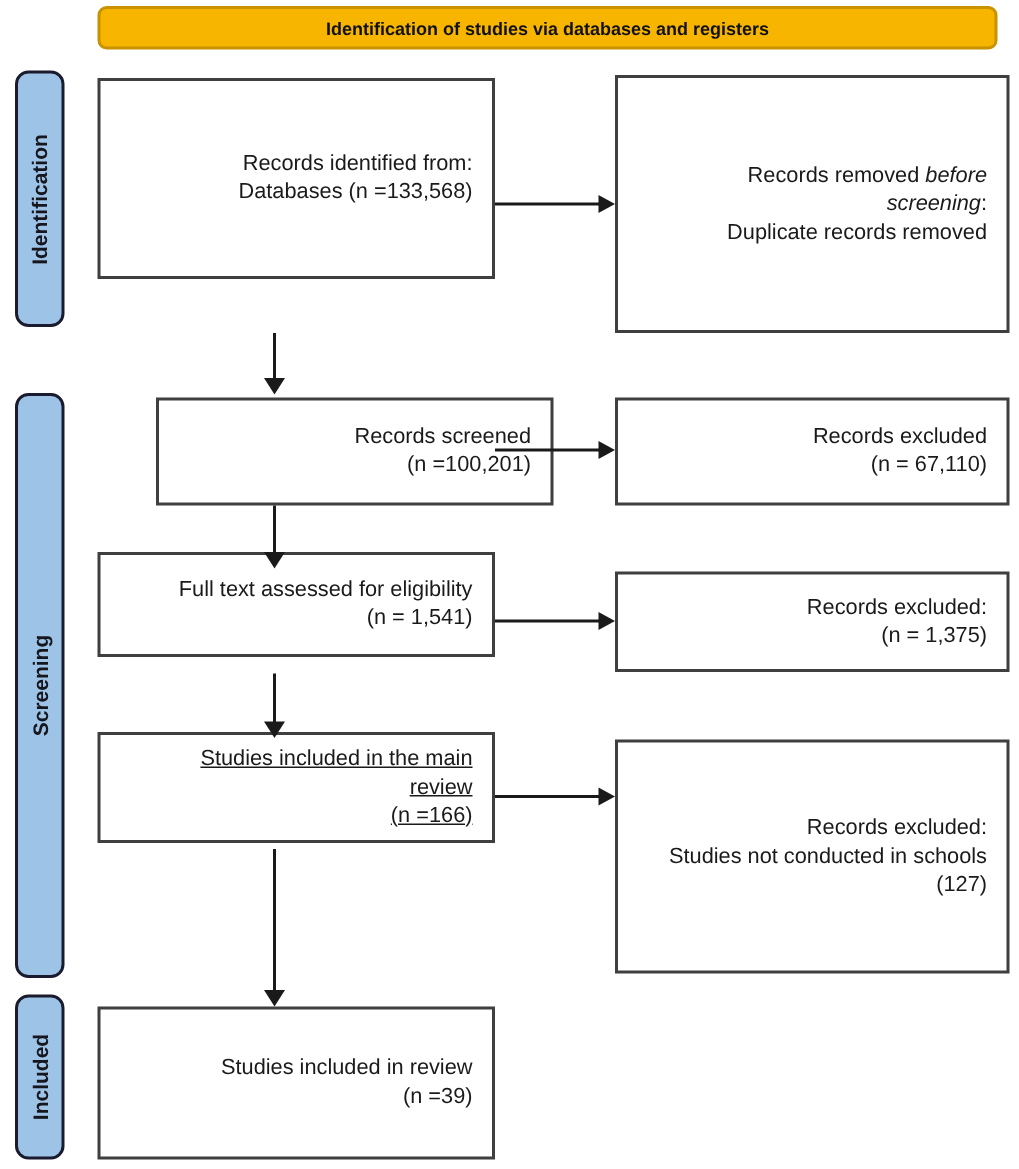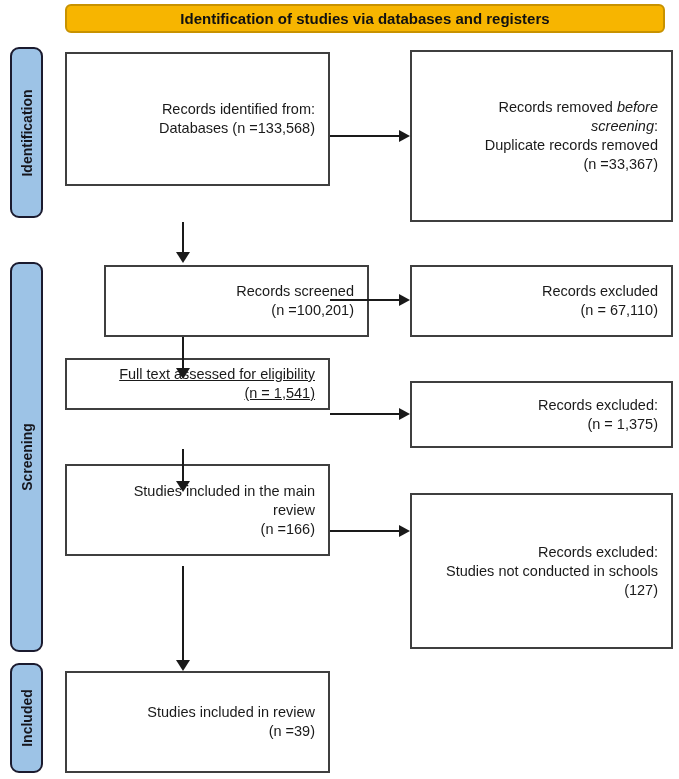--- a/index.html
+++ b/index.html
@@ -15,21 +15,21 @@
   
   .banner {
     position: absolute;
     left: 65px; top: 4px;
     width: 600px; height: 29px;
     box-sizing: border-box;
     background: #f7b500;
     border: 2px solid #c89200;
     border-radius: 6px;
     display: flex; align-items: center; justify-content: center;
-    font-size: 15px; font-weight: bold; color: #111;
+    font-size: 12px; font-weight: bold; color: #111;
   }
   
   .stage {
     position: absolute;
     left: 10px; width: 33px;
     box-sizing: border-box;
     background: #9dc3e6;
     border: 2px solid #1b1b2f;
     border-radius: 9px;
     display: flex; align-items: center; justify-content: center;
@@ -50,22 +50,22 @@
     background: #ffffff;
     border: 2px solid #3f3f3f;
     display: flex; flex-direction: column; justify-content: center;
     padding: 4px 13px;
     font-size: 14.5px; line-height: 19px; align-items: flex-end;
   }
   .col-left  { left: 65px;  width: 265px; }
   .col-right { left: 410px; width: 263px; }
   .b1 { top: 52px;  height: 134px; }
   .b2 { top: 265px; height: 72px; margin-left: 39px;  }
-  .b3 { top: 358px; height: 52px; text-decoration: underline;  }
-  .b4 { top: 464px; height: 92px;  }
+  .b3 { top: 368px; height: 70px;  }
+  .b4 { top: 488px; height: 74px; text-decoration: underline;  }
   .b5 { top: 671px; height: 102px; }
   .r1 { top: 50px;  height: 172px; }
   .r2 { top: 265px; height: 72px;  }
   .r3 { top: 381px; height: 67px;  }
   .r4 { top: 493px; height: 156px; }
   .indent { padding-left: 26px; }
   .it { font-style: italic; }
   
   .vline {
     position: absolute; width: 2px; background: #1a1a1a; left: 182px;
@@ -131,21 +131,20 @@
 
   <div class="fbox col-left b5">
     <div>Studies included in review</div>
     <div>(n =39)</div>
   </div>
 
   <div class="fbox col-right r1">
     <div><span>Records removed </span><span class="it">before</span></div>
     <div><span class="it">screening</span><span>:</span></div>
     <div class="indent">Duplicate records removed</div>
-    <div class="indent">(n =33,367)</div>
   </div>
 
   <div class="fbox col-right r2">
     <div>Records excluded</div>
     <div>(n = 67,110)</div>
   </div>
 
   <div class="fbox col-right r3">
     <div>Records excluded:</div>
     <div>(n = 1,375)</div>

